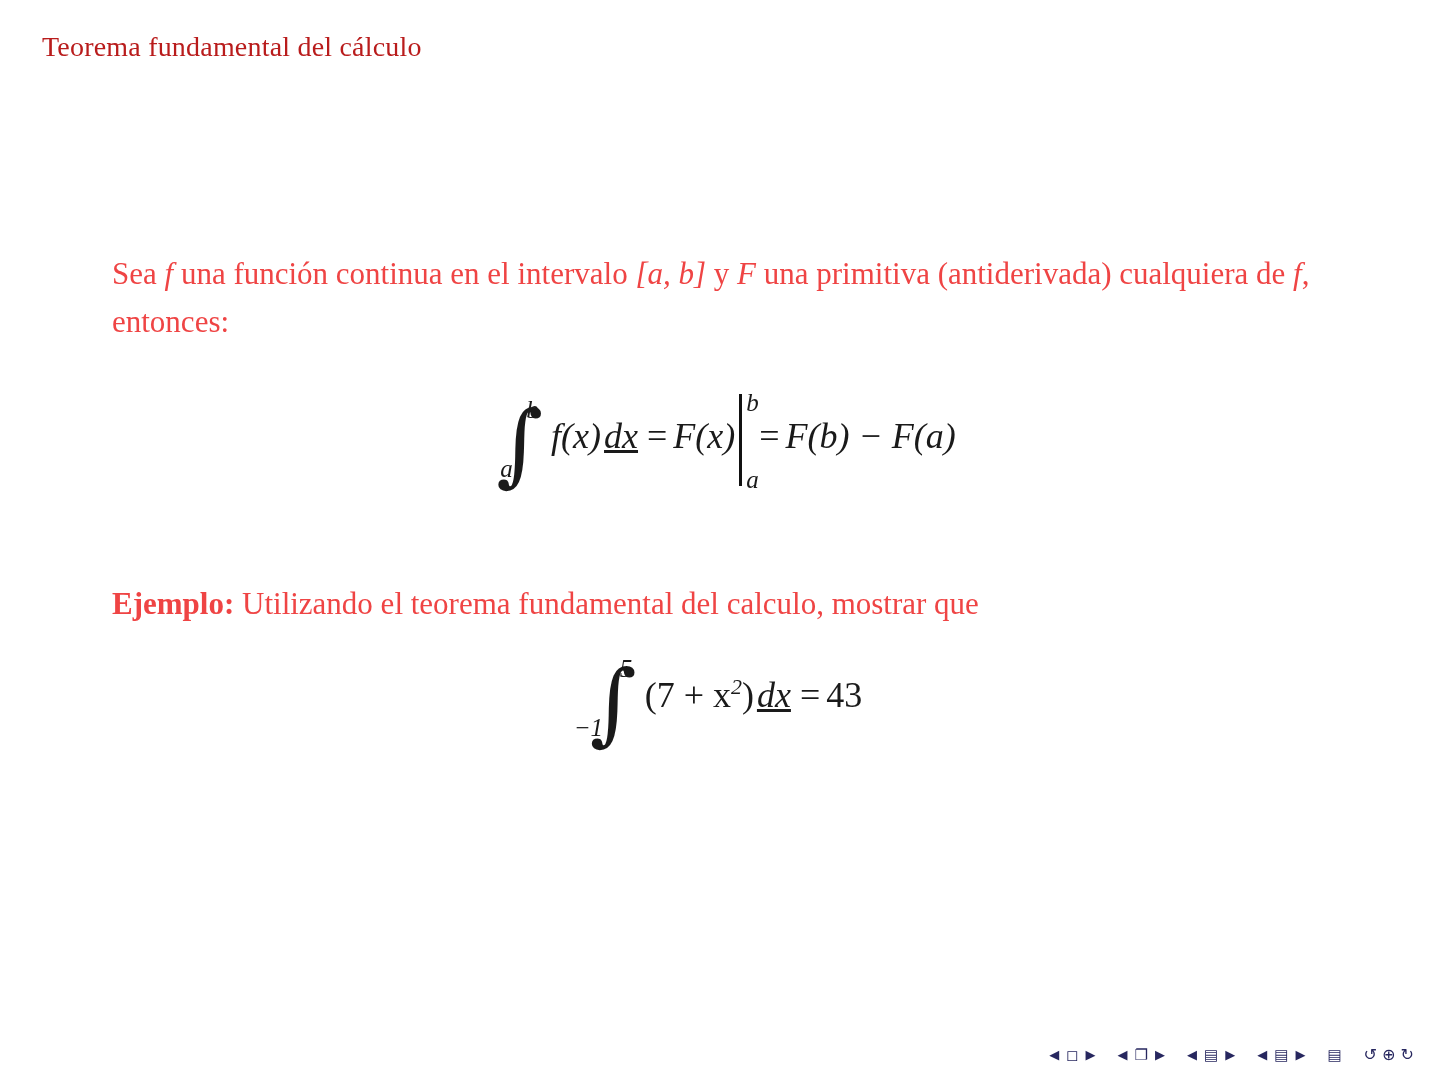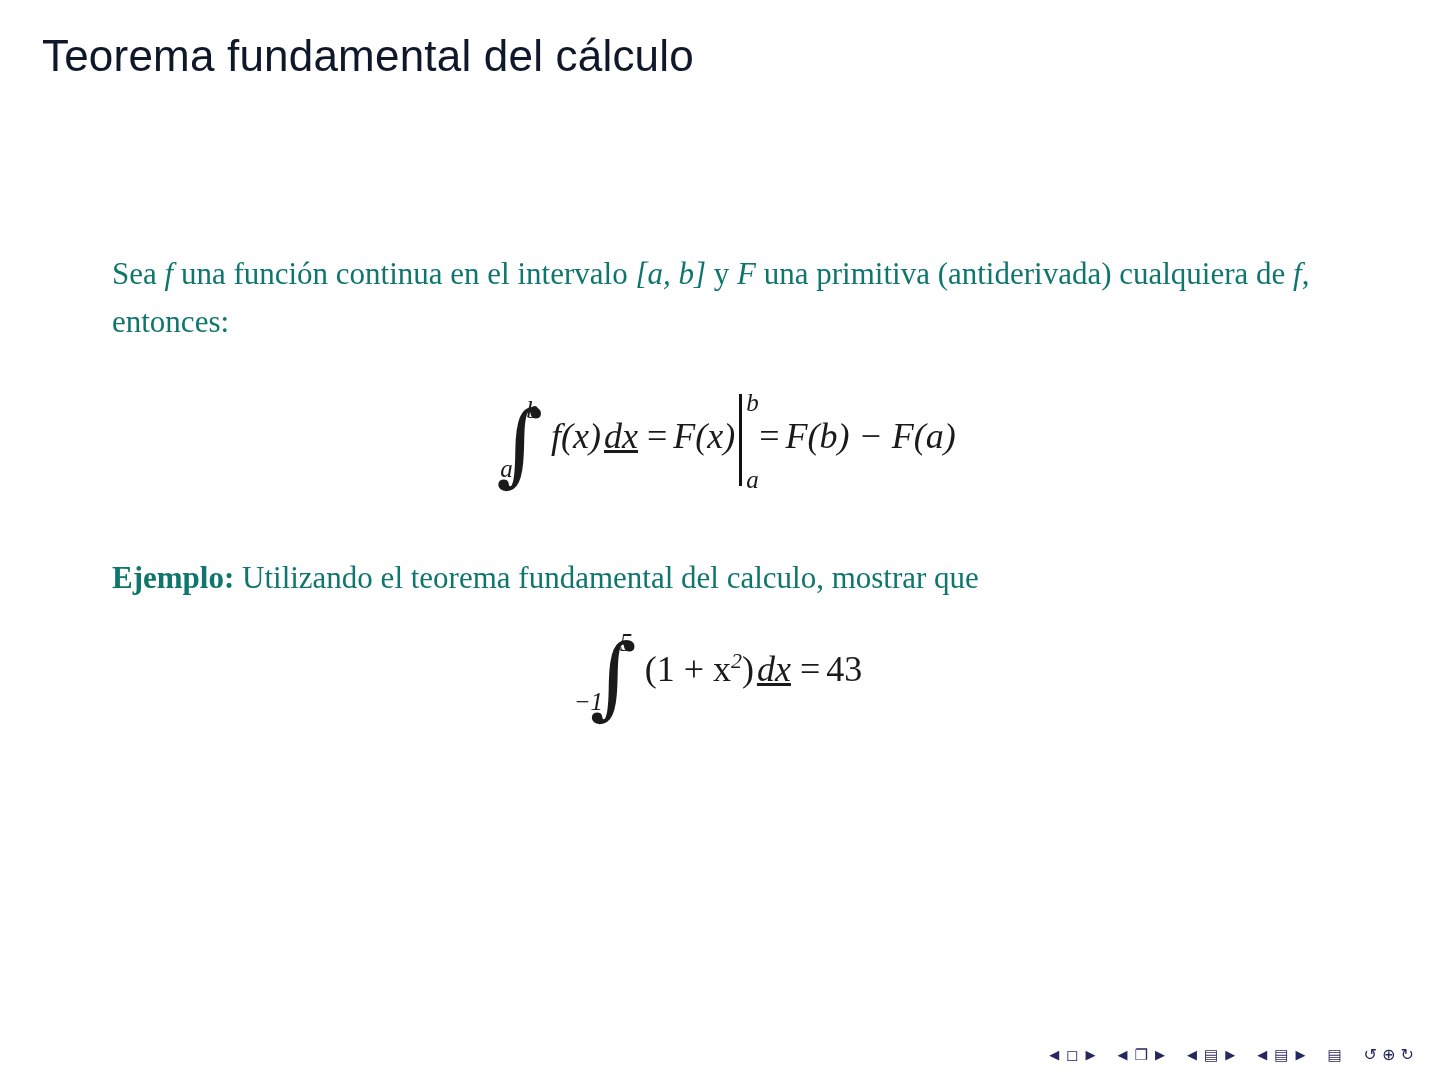--- a/index.html
+++ b/index.html
@@ -14,41 +14,41 @@
     color: #1a1a1a;
     overflow: hidden;
     position: relative;
   }
 
   
   .slide-title {
     position: absolute;
     left: 42px;
     top: 32px;
-    font-size: 44px;
+    font-size: 28px;
     line-height: 1.1;
-    color: #0f172a;
-    font-family: Liberation Sans, sans-serif;
+    color: #b91c1c;
+    font-family: Liberation Serif, serif;
     letter-spacing: 0.2px;
     white-space: nowrap;
   }
 
   
   .content {
     position: absolute;
     left: 112px;
     top: 250px;
     width: 1228px;
   }
 
   .para {
     font-size: 31px;
     line-height: 1.55;
     text-align: left;
-    color: #0f766e;
+    color: #ef4444;
   }
   .para .math {
     font-style: italic;
   }
 
   .bold-lead {
     font-weight: bold;
   }
 
   
@@ -183,31 +183,31 @@
   <div class="display-eq">
     <span class="eq-inner">
       <span class="integral">
         <span class="int-upper">b</span>
         <span class="int-sign">∫</span>
         <span class="int-lower">a</span>
       </span><span class="mi">f(x)</span><span class="mi thin">dx</span><span class="mo">=</span><span class="mi">F(x)</span><span class="evalbar"><span class="rule"></span><span class="sup">b</span><span class="sub">a</span></span><span class="mo">=</span><span class="mi">F(b) − F(a)</span>
     </span>
   </div>
 
-  <div class="para" style="margin-top:66px;">
+  <div class="para" style="margin-top:92px;">
     <span class="bold-lead">Ejemplo:</span><span> Utilizando el teorema fundamental del calculo, mostrar que</span>
   </div>
 
   <div class="display-eq" style="margin-top:34px;">
     <span class="eq-inner">
       <span class="integral">
         <span class="int-upper">5</span>
         <span class="int-sign">∫</span>
         <span class="int-lower wide">−1</span>
-      </span><span class="paren">(1 + x</span><span class="sup-exp">2</span><span class="paren">)</span><span class="mi thin">dx</span><span class="mo">=</span><span class="mn">43</span>
+      </span><span class="paren">(7 + x</span><span class="sup-exp">2</span><span class="paren">)</span><span class="mi thin">dx</span><span class="mo">=</span><span class="mn">43</span>
     </span>
   </div>
 
 </div>
 
 <div class="nav-bar">
   <span class="nav-group">
     <span class="nav-arrow">◀</span>
     <span class="nav-glyph">◻</span>
     <span class="nav-arrow">▶</span>

